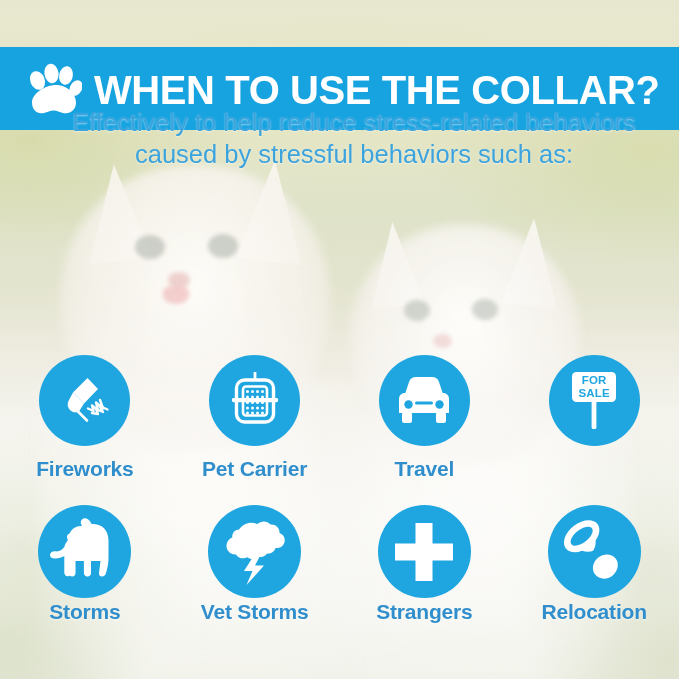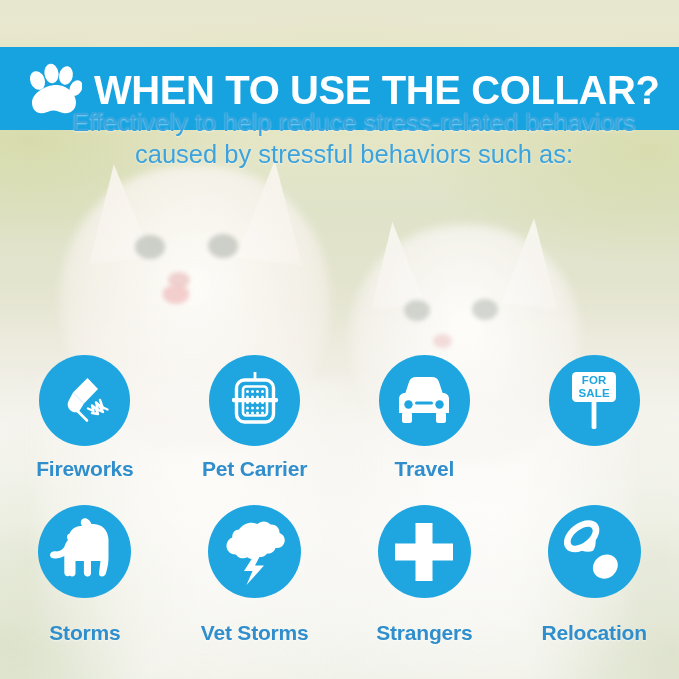--- a/index.html
+++ b/index.html
@@ -193,21 +193,21 @@
   .circle svg { display: block; }
   .cap {
     margin-top: 11px;
     color: #2f8ecb;
     font-size: 21px;
     font-weight: bold;
     white-space: nowrap;
     letter-spacing: -0.2px;
     text-shadow: 0 1px 2px rgba(255,255,255,0.6);
   }
-  .row-2 .cap { margin-top: 23px; }
+  .row-2 .cap { margin-top: 2px; }
   .sign-text {
     position: absolute;
     color: #1fa6e0;
     font-size: 11.5px;
     font-weight: bold;
     line-height: 1.12;
     text-align: center;
     left: 0; right: 0;
     top: 19px;
     letter-spacing: 0.2px;

